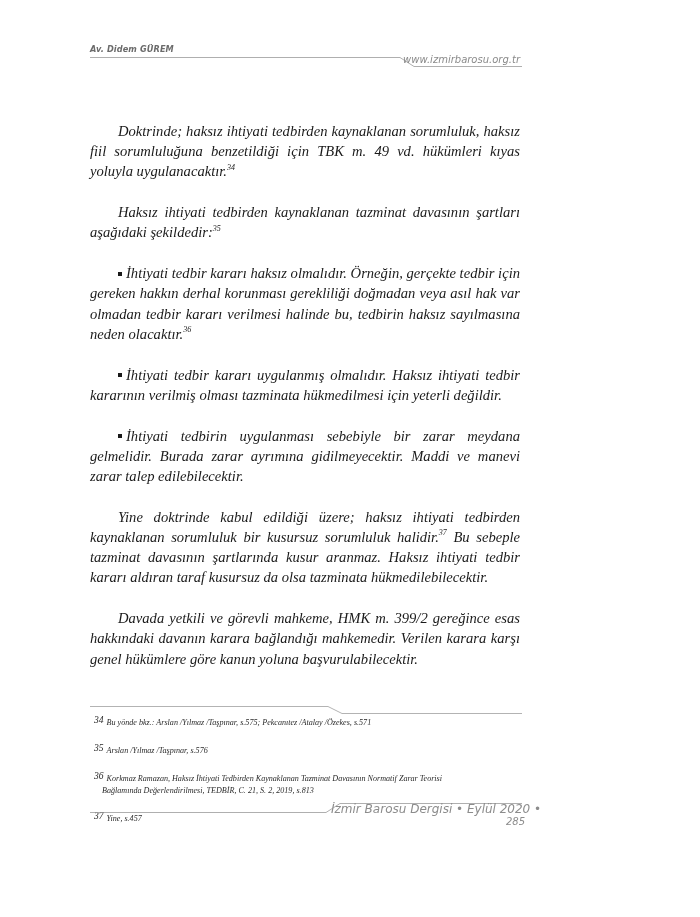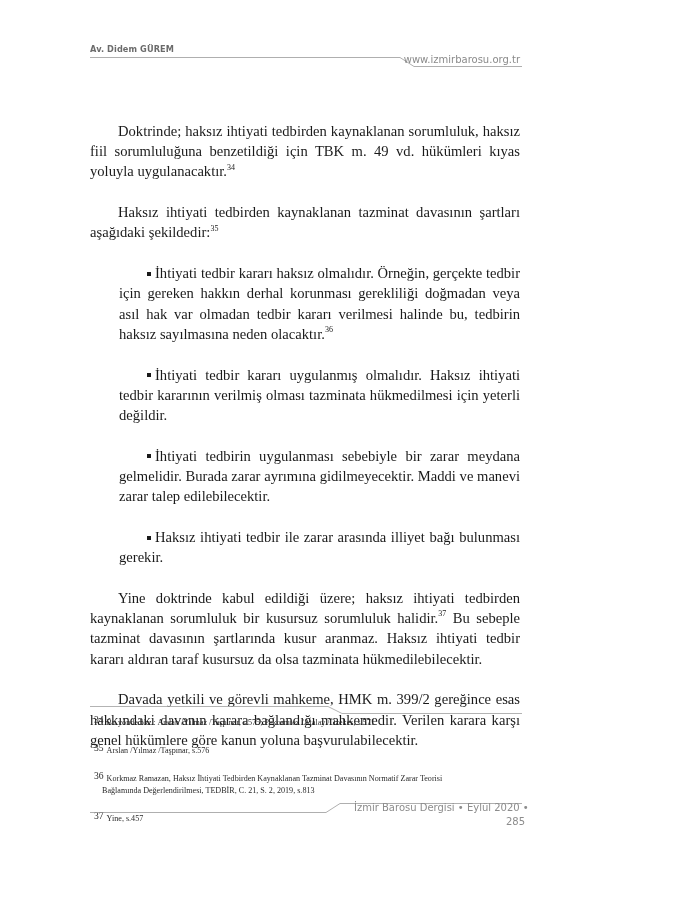--- a/index.html
+++ b/index.html
@@ -12,20 +12,21 @@
       height: 917px;
       position: relative;
       overflow: hidden;
       color: #1a1a1a;
     }
     .page {
       position: absolute;
       left: 0; top: 0;
       width: 686px; height: 917px;
       background: #ffffff;
+      font-style: italic;
     }
 
     
     .header {
       position: absolute;
       left: 90px;
       top: 44px;
       width: 432px;
       height: 46px;
     }
@@ -76,21 +77,20 @@
       color: #1a1a1a;
     }
     .para {
       margin: 0 0 20.6px 0;
       text-align: justify;
       text-indent: 28px;
       hyphens: manual;
     }
     .para.bullet {
       text-indent: 28px;
-      margin-left: 29px;
     }
     .bullet-mark {
       display: inline-block;
       width: 4px;
       height: 4px;
       background: #1a1a1a;
       vertical-align: middle;
       margin-right: 4px;
       position: relative;
       top: -1px;
@@ -145,24 +145,24 @@
     .footer-rule {
       position: absolute;
       left: 90px;
       top: 800px;
       width: 432px;
       height: 14px;
       overflow: visible;
     }
     .footer-text {
       position: absolute;
-      left: 354px;
+      left: 331px;
       top: 802px;
       font-family: "DejaVu Sans", sans-serif;
-      font-size: 10px;
+      font-size: 12px;
       color: #8c8c8c;
       white-space: nowrap;
     }
     .footer-page {
       position: absolute;
       left: 506px;
       top: 816px;
       font-family: "DejaVu Sans", sans-serif;
       font-size: 10px;
       color: #8c8c8c;
@@ -186,21 +186,20 @@
     <p class="para"><span>Doktrinde; haksız ihtiyati tedbirden kaynaklanan sorumluluk, haksız fiil sorumluluğuna benzetildiği için TBK m. 49 vd. hükümleri kıyas yoluyla uygulanacaktır.</span><sup class="fn">34</sup></p>
 
     <p class="para"><span>Haksız ihtiyati tedbirden kaynaklanan tazminat davasının şartları aşağıdaki şekildedir:</span><sup class="fn">35</sup></p>
 
     <p class="para bullet"><span class="bullet-mark"></span><span>İhtiyati tedbir kararı haksız olmalıdır. Örneğin, gerçekte tedbir için gereken hakkın derhal korunması gerekliliği doğmadan veya asıl hak var olmadan tedbir kararı verilmesi halinde bu, tedbirin haksız sayılmasına neden olacaktır.</span><sup class="fn">36</sup></p>
 
     <p class="para bullet"><span class="bullet-mark"></span><span>İhtiyati tedbir kararı uygulanmış olmalıdır. Haksız ihtiyati tedbir kararının verilmiş olması tazminata hükmedilmesi için yeterli değildir.</span></p>
 
     <p class="para bullet"><span class="bullet-mark"></span><span>İhtiyati tedbirin uygulanması sebebiyle bir zarar meydana gelmelidir.  Burada zarar ayrımına gidilmeyecektir. Maddi ve manevi zarar talep edilebilecektir.</span></p>
 
-    <p class="para bullet"><span class="bullet-mark"></span><span>Haksız ihtiyati tedbir ile zarar arasında illiyet bağı bulunması gerekir.</span></p>
 
     <p class="para"><span>Yine doktrinde kabul edildiği üzere; haksız ihtiyati tedbirden kaynaklanan sorumluluk bir kusursuz sorumluluk halidir.</span><sup class="fn">37</sup><span> Bu sebeple tazminat davasının şartlarında kusur aranmaz. Haksız ihtiyati tedbir kararı aldıran taraf kusursuz da olsa tazminata hükmedilebilecektir.</span></p>
 
     <p class="para"><span>Davada yetkili ve görevli mahkeme, HMK m. 399/2 gereğince esas hakkındaki davanın karara bağlandığı mahkemedir. Verilen karara karşı genel hükümlere göre kanun yoluna başvurulabilecektir.</span></p>
   </div>
 
   <svg class="fn-rule" width="432" height="12" viewBox="0 0 432 12">
     <polyline points="0,2.5 238,2.5 252,9.5 432,9.5" fill="none" stroke="#a0a0a0" stroke-width="0.8"></polyline>
   </svg>
 

